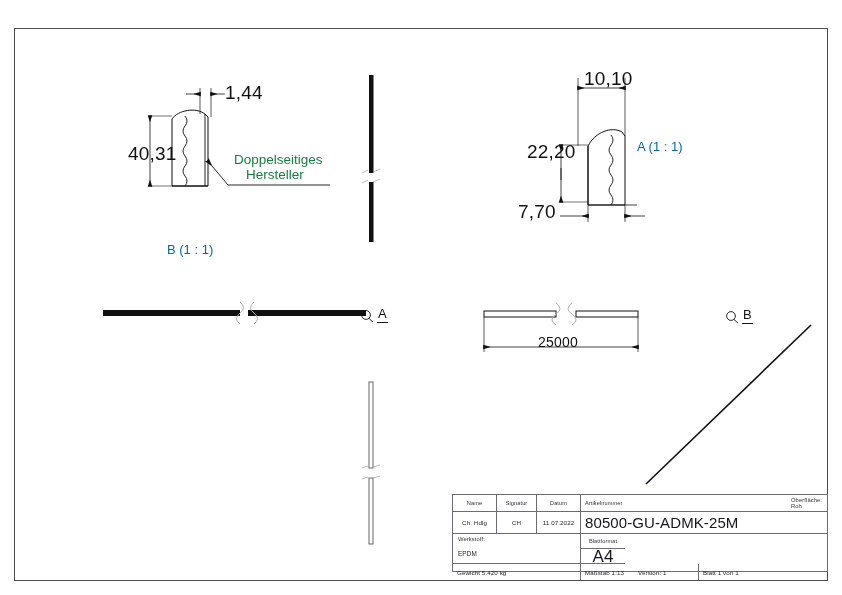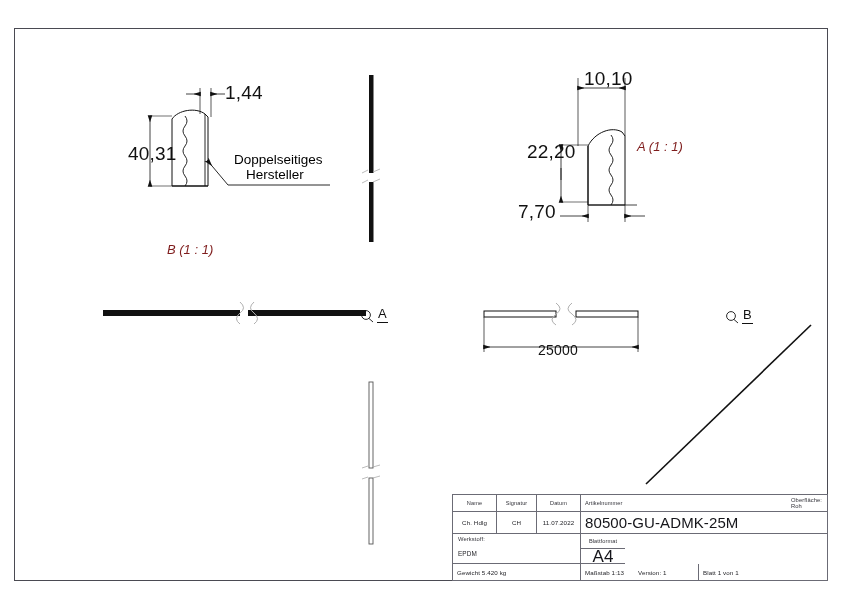--- a/index.html
+++ b/index.html
@@ -42,51 +42,50 @@
     font-family: "Liberation Sans", sans-serif;
     font-size: 19px;
     color: #111;
     white-space: nowrap;
     letter-spacing: 0.2px;
   }
   .labeltext {
     position: absolute;
     font-family: "Liberation Sans", sans-serif;
     font-size: 13.5px;
-    color: #000000;
+    color: #15803d;
     white-space: nowrap;
   }
   .viewlabel {
     position: absolute;
     font-family: "Liberation Sans", sans-serif;
     font-size: 13px;
-    color: #7f1d1d;
+    color: #0369a1;
     white-space: nowrap;
-    font-style: italic;
   }
   .callout {
     position: absolute;
     font-family: "Liberation Sans", sans-serif;
     font-size: 13px;
     color: #111;
     white-space: nowrap;
   }
   .callout .ltr {
     border-bottom: 1px solid #111;
     padding: 0 1px 1px 1px;
     margin-left: 3px;
   }
 
   
   #titleblock {
     position: absolute;
     left: 452px;
     top: 494px;
     width: 376px;
-    height: 87px;
+    height: 78px;
     border: 1px solid #6b6b75;
     box-sizing: border-box;
     background: #fff;
     font-family: "Liberation Sans", sans-serif;
   }
   #titleblock .row {
     display: flex;
     box-sizing: border-box;
   }
   #tb-row1 { height: 17px; }
@@ -336,21 +335,21 @@
   <div class="dimtext" style="left:128px; top:143px;">40,31</div>
   <div class="labeltext" style="left:234px; top:152px;">Doppelseitiges</div>
   <div class="labeltext" style="left:246px; top:167px;">Hersteller</div>
   <div class="viewlabel" style="left:167px; top:230px;margin-top:12px;">B (1 : 1)</div>
 
   <div class="dimtext" style="left:584px; top:68px;">10,10</div>
   <div class="dimtext" style="left:527px; top:141px;">22,20</div>
   <div class="dimtext" style="left:518px; top:201px;">7,70</div>
   <div class="viewlabel" style="left:637px; top:139px;">A (1 : 1)</div>
 
-  <div class="dimtext" style="left:538px; top:342px; font-size:14px;">25000</div>
+  <div class="dimtext" style="left:538px; top:334px; font-size:14px;">25000</div>
 
   <div class="callout" style="left:374px; top:306px;">
     <span class="ltr">A</span>
   </div>
   <div class="callout" style="left:739px; top:307px;">
     <span class="ltr">B</span>
   </div>
 
   <div id="titleblock">
 

